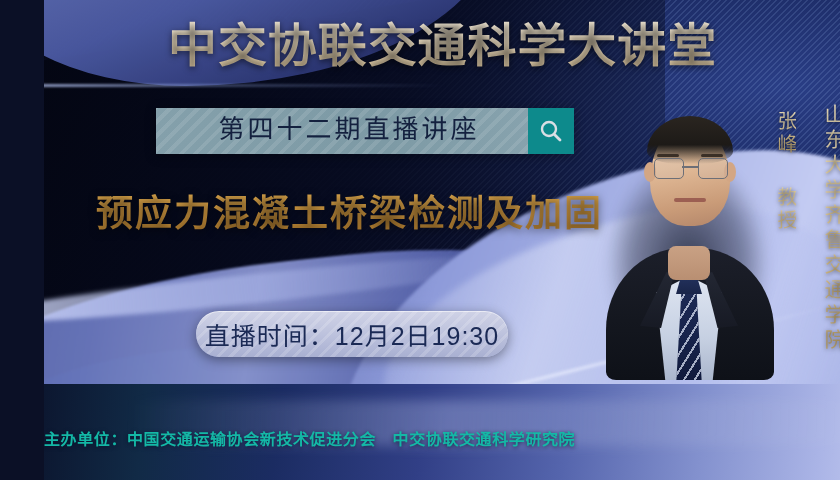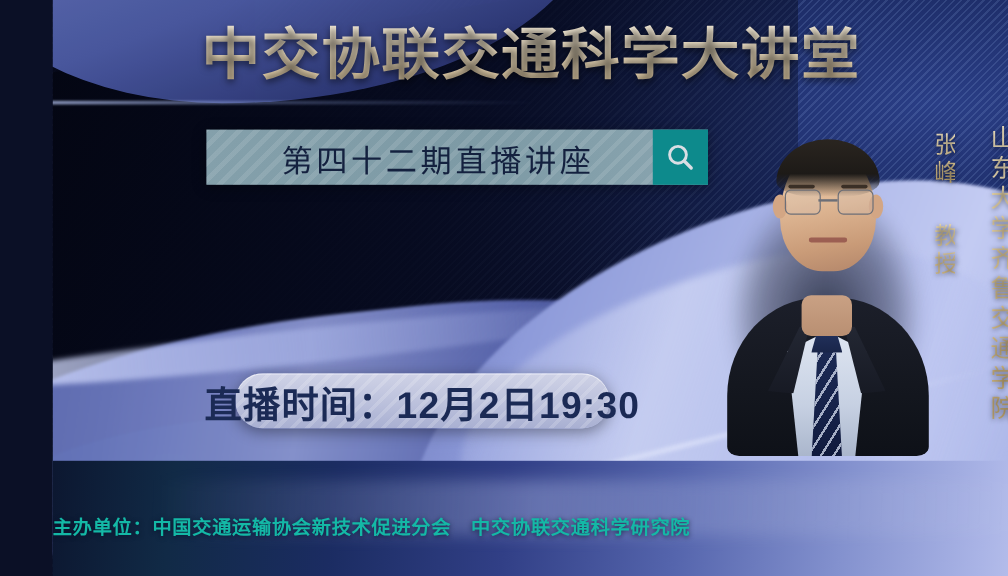--- a/index.html
+++ b/index.html
@@ -360,26 +360,25 @@
     color: rgba(0,0,0,0.55);
     filter: blur(3px);
     white-space: nowrap;
     transform: scaleX(1.04);
     transform-origin: left center;
     z-index: -1;
   }
 
   .subtitle-bar {
     position: absolute;
-    left: 128px;
+    left: 112px;
     top: 108px;
     width: 418px;
     height: 46px;
     display: flex;
-    align-items: center;
     background:
       repeating-linear-gradient(-45deg,
         rgba(255,255,255,0.00) 0px, rgba(255,255,255,0.00) 6px,
         rgba(255,255,255,0.10) 6px, rgba(255,255,255,0.10) 10px),
       linear-gradient(90deg, #84a0ab 0%, #7d9aa5 55%, #8aa5b0 100%);
     box-shadow: 0 2px 10px rgba(0,0,0,0.35);
   }
   .subtitle-text {
     flex: 1;
     text-align: center;
@@ -428,22 +427,22 @@
     align-items: center;
     justify-content: center;
     background:
       repeating-linear-gradient(-45deg,
         rgba(255,255,255,0.00) 0px, rgba(255,255,255,0.00) 6px,
         rgba(255,255,255,0.16) 6px, rgba(255,255,255,0.16) 9px),
       linear-gradient(180deg, #cfd2e6 0%, #bfc4de 45%, #a9b0d2 100%);
     box-shadow: 0 3px 12px rgba(0,0,0,0.40), inset 0 1px 0 rgba(255,255,255,0.55);
   }
   .time-text {
-    font-size: 31px;
-    font-weight: 700;
+    font-size: 25px;
+    font-weight: 400;
     letter-spacing: 1px;
     color: #1b2a55;
     white-space: nowrap;
   }
 
   
   .v-affiliation {
     position: absolute;
     right: 40px;
     top: 104px;
@@ -556,20 +555,21 @@
   <div class="subtitle-bar">
     <span class="subtitle-text">第四十二期直播讲座</span>
     <span class="search-box">
       <svg width="26" height="26" viewBox="0 0 26 26" aria-hidden="true">
         <circle cx="11" cy="11" r="7" fill="none" stroke="#d9dee4" stroke-width="2.4"></circle>
         <line x1="16.2" y1="16.2" x2="22" y2="22" stroke="#d9dee4" stroke-width="2.8" stroke-linecap="round"></line>
       </svg>
     </span>
   </div>
 
+  <div class="topic">预应力混凝土桥梁检测及加固</div>
 
   <div class="time-pill">
     <span class="time-text">直播时间：12月2日19:30</span>
   </div>
 
   <div class="v-affiliation">山东大学齐鲁交通学院</div>
   <div class="v-speaker">张峰</div>
   <div class="v-title">教授</div>
 
   <div class="footer-text">主办单位：中国交通运输协会新技术促进分会　中交协联交通科学研究院</div>

